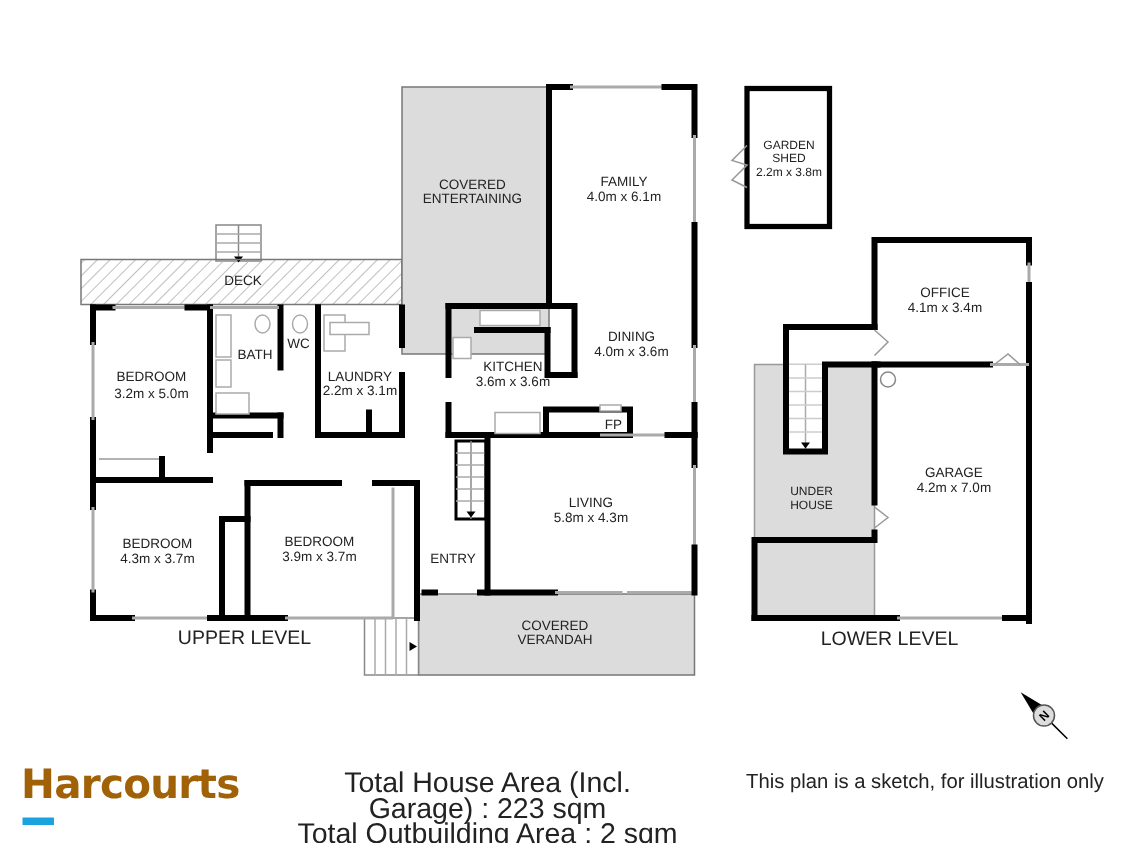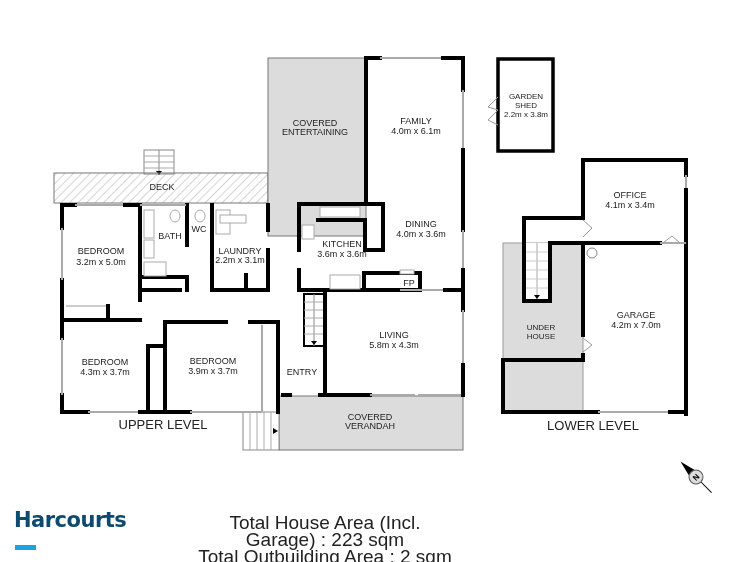--- a/index.html
+++ b/index.html
@@ -3,21 +3,21 @@
 <meta charset="utf-8">
 <style>
   html,body{margin:0;padding:0;background:#fff;}
   body{width:750px;height:562px;position:relative;overflow:hidden;font-family:"Liberation Sans",sans-serif;}
   #plan{position:absolute;left:0;top:0;width:750px;height:562px;}
   .lbl{font-family:"Liberation Sans",sans-serif;font-size:9px;fill:#222;text-anchor:middle;}
   .lvl{font-family:"Liberation Sans",sans-serif;font-size:13px;fill:#222;text-anchor:middle;}
   .wall{stroke:#000;stroke-width:4;fill:none;stroke-linecap:square;}
   .thin{stroke:#999;stroke-width:1;fill:none;}
   .win{stroke:#aaa;stroke-width:2;fill:none;}
-  .logo{position:absolute;left:14px;top:508px;font-family:"DejaVu Sans",sans-serif;font-weight:bold;font-size:21px;color:#0c4a6e;letter-spacing:-0.5px;}
+  .logo{position:absolute;left:14px;top:508px;font-family:"DejaVu Sans",sans-serif;font-weight:bold;font-size:27px;color:#a16207;letter-spacing:-0.5px;}
   .logo-bar{position:absolute;left:15px;top:545px;width:21px;height:5px;background:#1aa3de;}
   .areas{position:absolute;left:195px;top:514px;width:260px;text-align:center;font-size:19px;line-height:17px;color:#222;}
   .disclaimer{position:absolute;left:440px;top:512px;width:296px;text-align:right;font-size:13.5px;line-height:17px;color:#222;}
 </style>
 </head>
 <body>
 
 <svg id="plan" viewBox="0 0 750 562" xmlns="http://www.w3.org/2000/svg">
   <defs>
     <pattern id="hatch" width="6" height="6" patternUnits="userSpaceOnUse" patternTransform="rotate(45)">
@@ -237,13 +237,14 @@
 
 <div class="logo">Harcourts</div>
 <div class="logo-bar"></div>
 
 <div class="areas">
   <div>Total House Area (Incl. Garage) : 223 sqm</div>
   <div>Total Outbuilding Area : 2 sqm</div>
 </div>
 
 <div class="disclaimer">
+  <div>This plan is a sketch, for illustration only</div>
 </div>
 
 </body></html>

